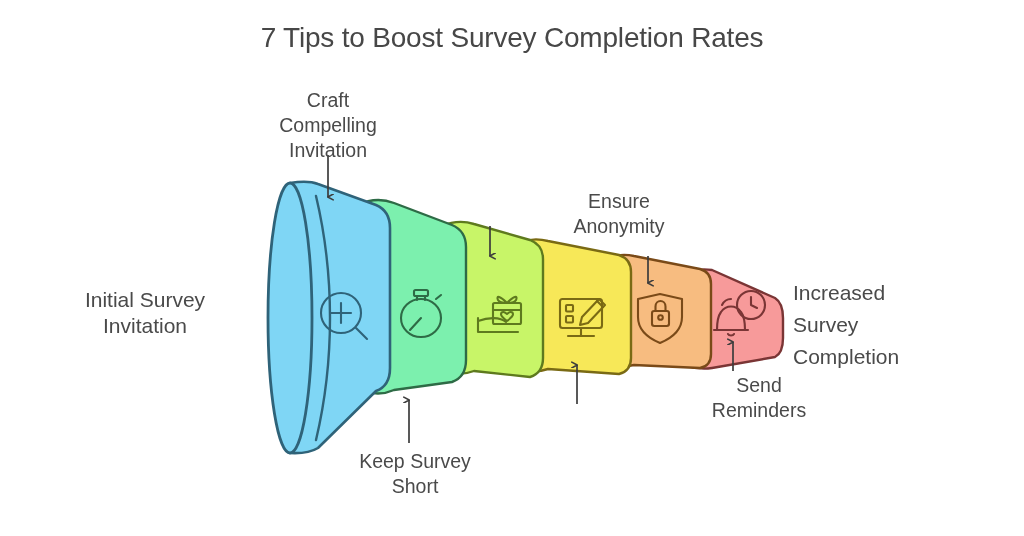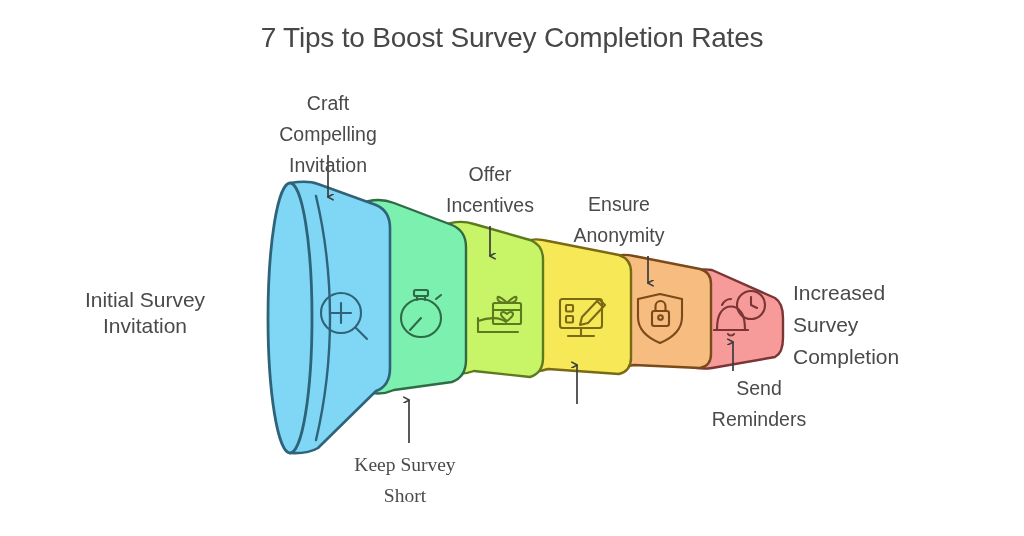--- a/index.html
+++ b/index.html
@@ -25,21 +25,21 @@
     text-align: center;
     font-size: 28px;
     font-weight: normal;
     color: #474747;
     letter-spacing: -0.2px;
   }
   .lbl {
     position: absolute;
     color: #4a4a4a;
     font-size: 19.5px;
-    line-height: 31px;
+    line-height: 25px;
     white-space: pre-line;
   }
   .lbl-center { text-align: center; }
   .lbl-right  { text-align: center; }
   .lbl-left   { text-align: left; }
 
   #side-left {
     left: 40px;
     top: 287px;
     width: 210px;
@@ -50,21 +50,21 @@
     left: 793px;
     top: 277px;
     width: 210px;
     font-size: 21px;
     line-height: 32px;
   }
 
   #lbl-craft      { left: 243px; top: 88px;  width: 170px; }
   #lbl-incentives { left: 405px; top: 159px; width: 170px; }
   #lbl-anonymity  { left: 534px; top: 189px; width: 170px; }
-  #lbl-short      { left: 320px; top: 449px; width: 170px; font-family: Liberation Serif, serif; }
+  #lbl-short      { left: 330px; top: 449px; width: 170px; }
   #lbl-optimize   { left: 480px; top: 408px; width: 170px; }
   #lbl-reminders  { left: 674px; top: 373px; width: 170px; }
 
   svg#funnel {
     position: absolute;
     left: 0;
     top: 0;
   }
 </style>
 </head>
@@ -199,22 +199,20 @@
 Invitation</div>
 
   <div class="lbl lbl-left" id="side-right">Increased
 Survey
 Completion</div>
 
   <div class="lbl lbl-center" id="lbl-craft">Craft
 Compelling
 Invitation</div>
 
-  <div class="lbl lbl-center" id="lbl-incentives">Offer
-Incentives</div>
 
   <div class="lbl lbl-center" id="lbl-anonymity">Ensure
 Anonymity</div>
 
   <div class="lbl lbl-center" id="lbl-short">Keep Survey
 Short</div>
 
 
   <div class="lbl lbl-center" id="lbl-reminders">Send
 Reminders</div>

